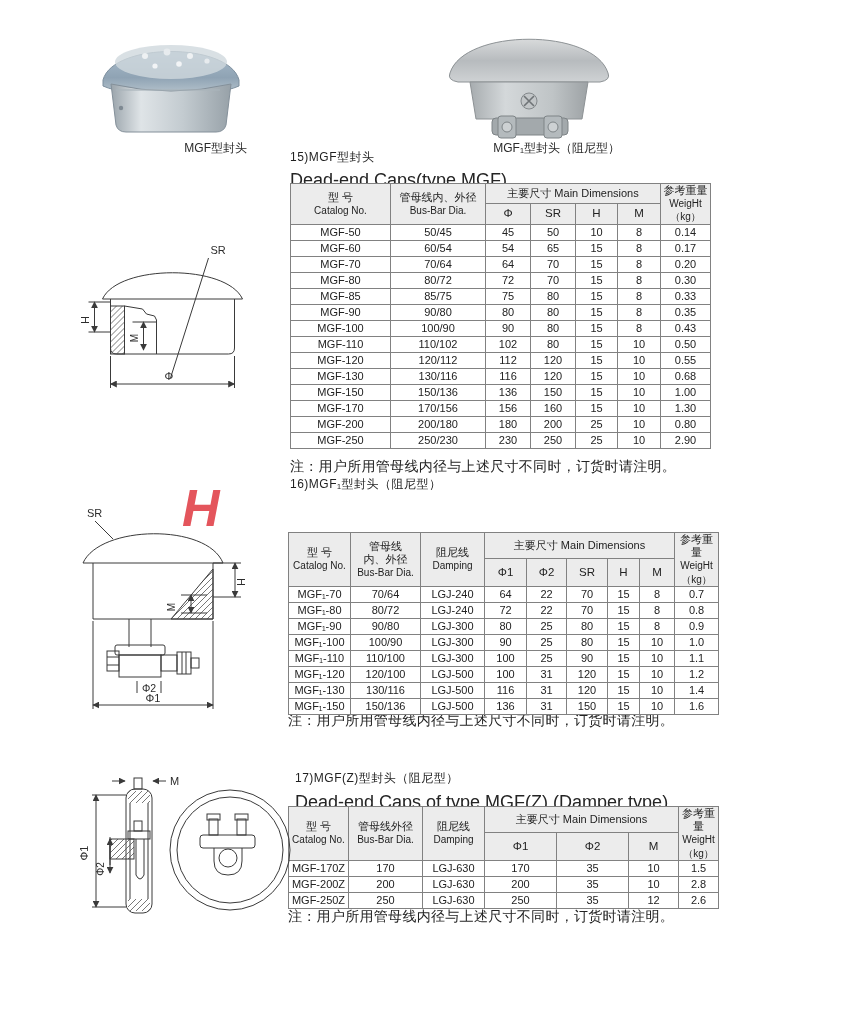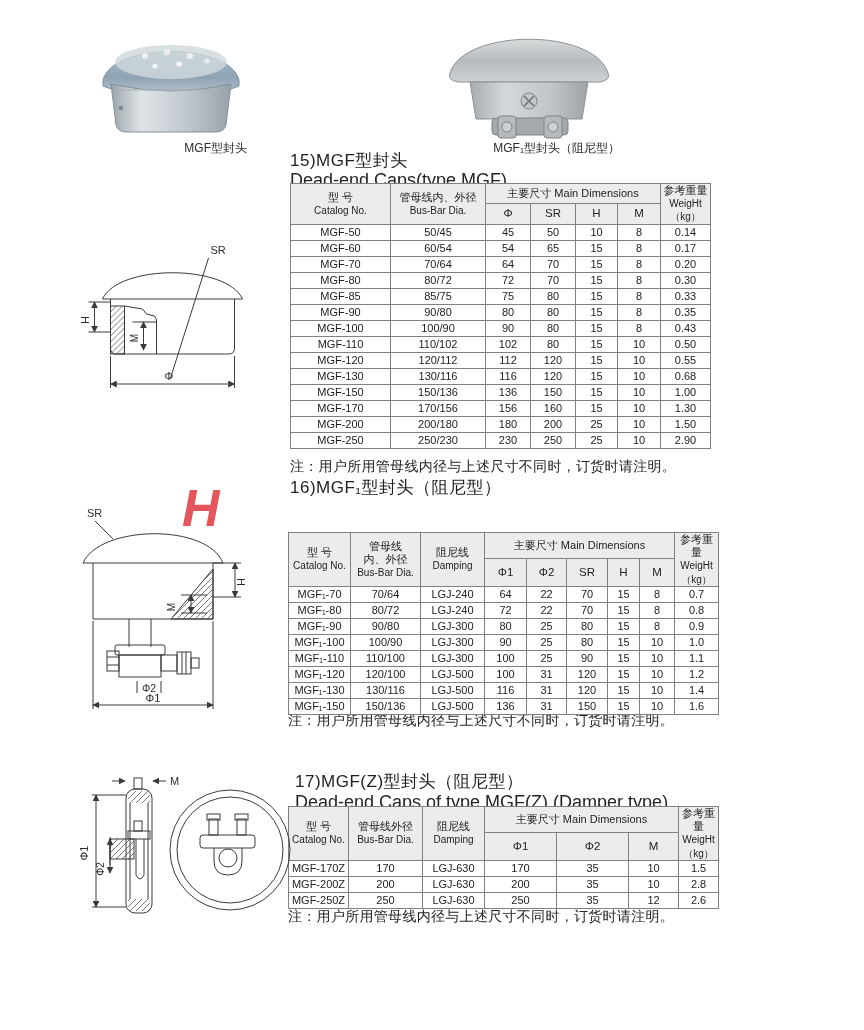--- a/index.html
+++ b/index.html
@@ -1,21 +1,21 @@
 <!DOCTYPE html>
 <html><head>
 <meta charset="utf-8">
 <style>
   html,body{margin:0;padding:0;background:#ffffff;}
   .page{position:relative;width:864px;height:1030px;background:#fff;overflow:hidden;
         font-family:"Liberation Sans","DejaVu Sans",sans-serif;color:#1c1c1c;}
   .abs{position:absolute;}
 
   
-  .sec-title{font-size:17px;color:#1f1f1f;letter-spacing:.5px;}
+  .sec-title{font-size:12px;color:#1f1f1f;letter-spacing:.5px;}
   .sec-sub{font-size:18px;color:#242424;margin-top:2px;}
 
   
   table{border-collapse:collapse;table-layout:fixed;background:#fff;}
   th,td{border:1px solid #818181;text-align:center;vertical-align:middle;padding:0 1px;
         font-size:11px;color:#222;}
   th{background:#ececec;font-weight:normal;line-height:1.2;}
   td{height:15px;line-height:15px;background:#fff;}
   .th-zh{font-size:11px;}
   .th-en{font-size:10px;}
@@ -231,21 +231,21 @@
             <td>10</td>
             <td>1.30</td>
           </tr>
           <tr>
             <td>MGF-200</td>
             <td>200/180</td>
             <td>180</td>
             <td>200</td>
             <td>25</td>
             <td>10</td>
-            <td>1.50</td>
+            <td>0.80</td>
           </tr>
           <tr>
             <td>MGF-250</td>
             <td>250/230</td>
             <td>230</td>
             <td>250</td>
             <td>25</td>
             <td>10</td>
             <td>2.90</td>
           </tr>

